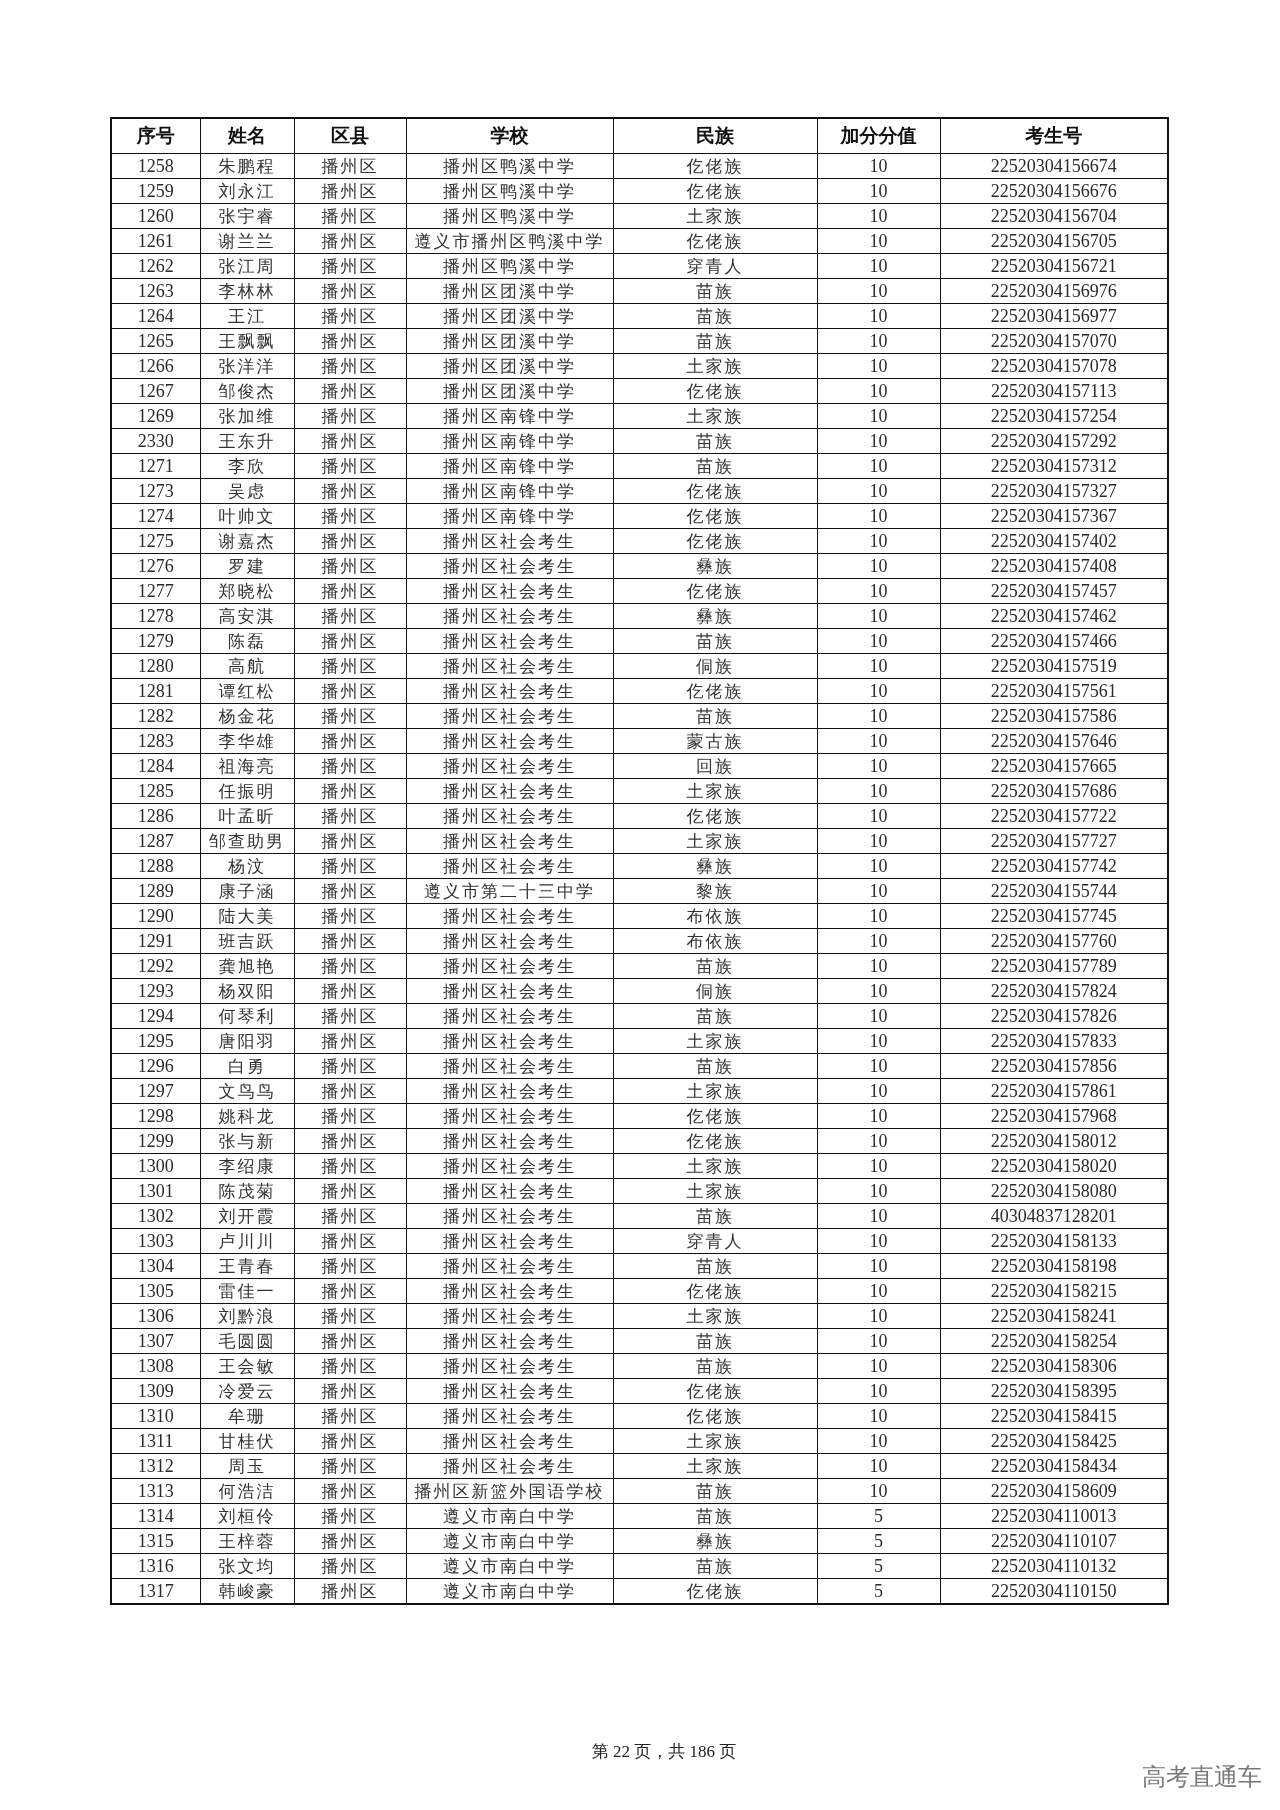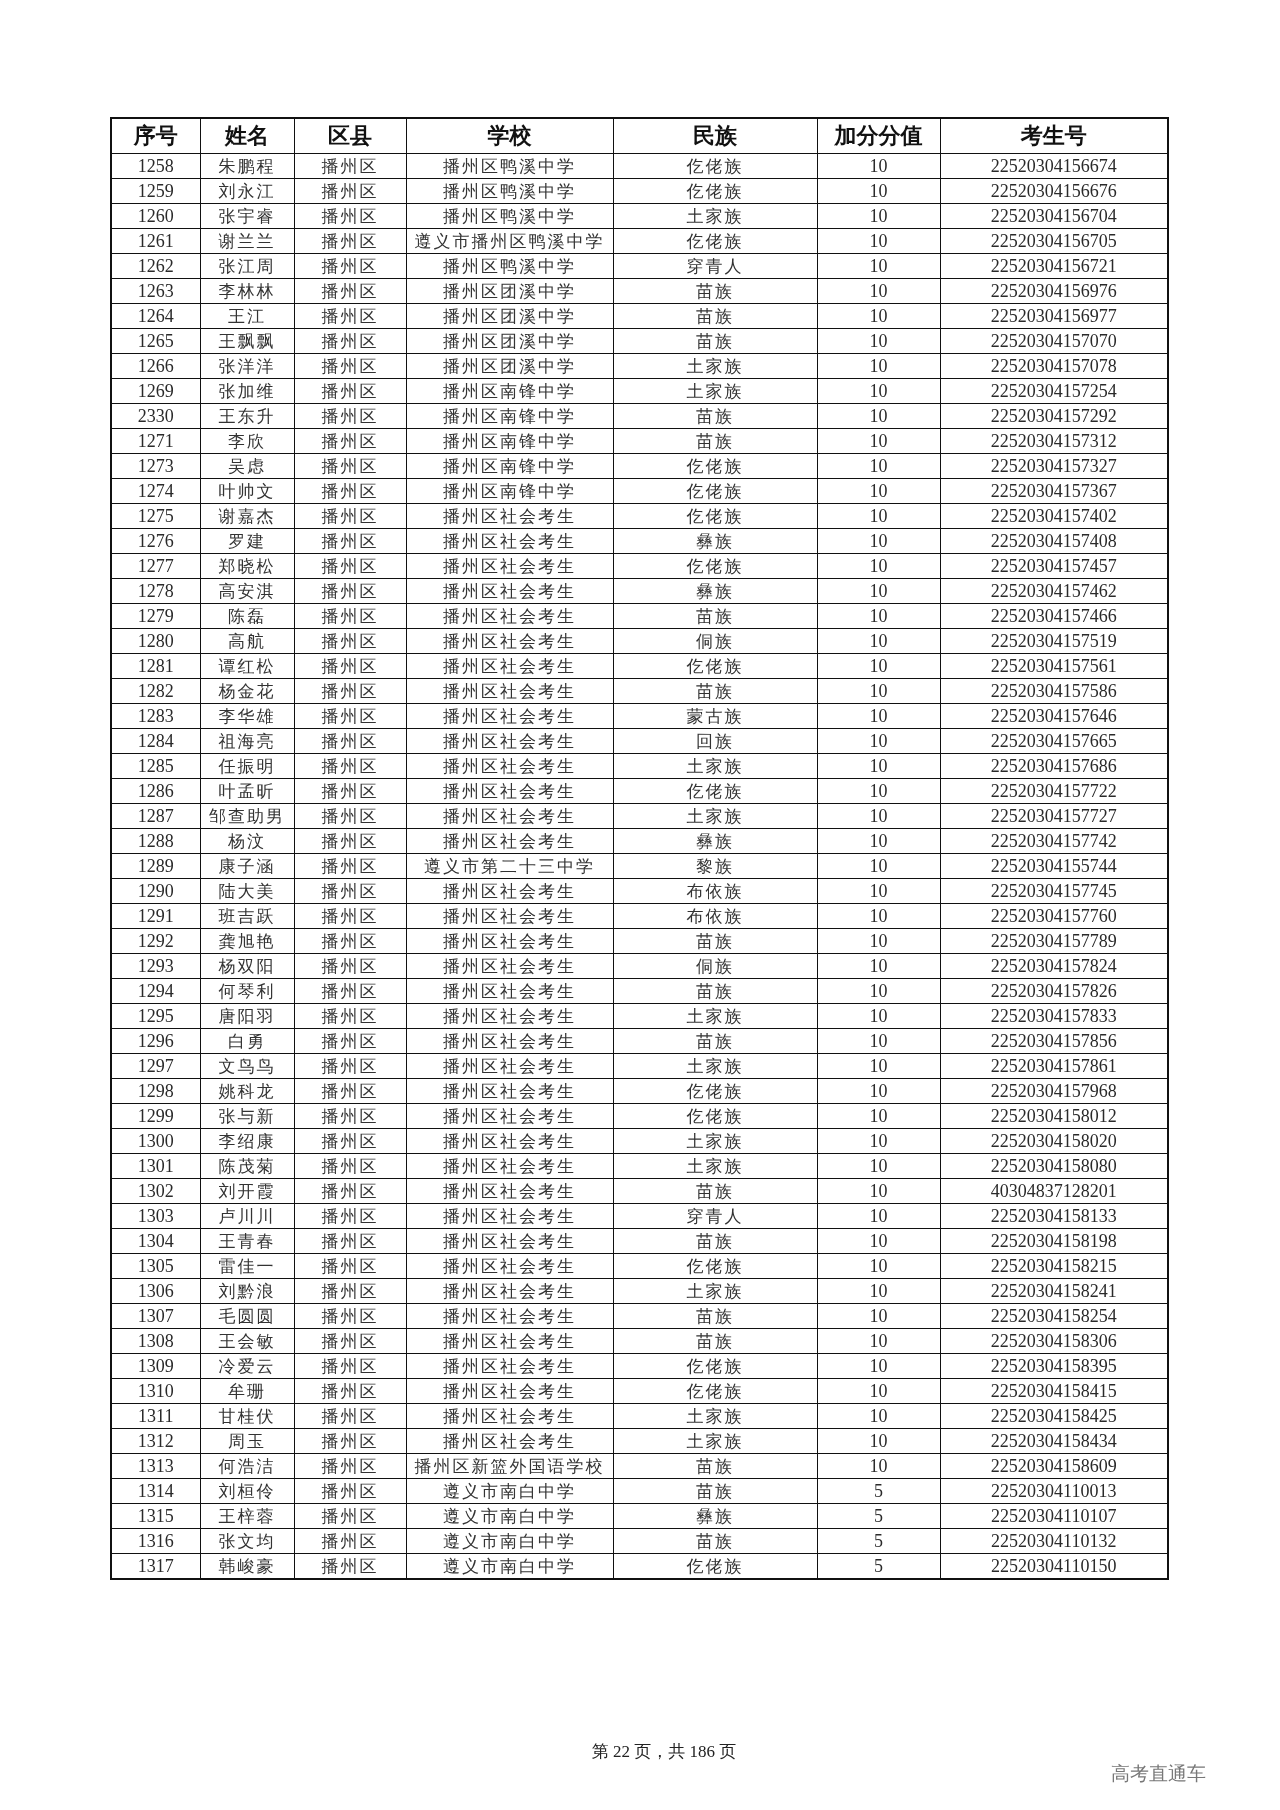--- a/index.html
+++ b/index.html
@@ -9,32 +9,32 @@
     position:absolute; left:110px; top:117px; width:1057px;
     border-collapse:collapse; table-layout:fixed;
     border:2px solid #111;
   }
   #roster th, #roster td {
     border:1.5px solid #111; padding:0; text-align:center;
     white-space:nowrap; overflow:hidden;
   }
   #roster th {
     height:34px; font-family:"DejaVu Sans", "Liberation Sans", sans-serif;
-    font-weight:bold; font-size:22px; color:#111;margin-top:40px;
+    font-weight:bold; font-size:19px; color:#111;margin-top:40px;
   }
   #roster td { height:24px; font-size:17px; line-height:24px; color:#2a2a2a; }
   #roster td.cjk { font-family:"DejaVu Sans", "Liberation Sans", sans-serif; font-size:17px; letter-spacing:2px; color:#333; }
   #roster td.num { font-family:"Liberation Serif", "DejaVu Serif", serif; font-size:18px; }
   .footer-page {
     position:absolute; left:0; width:1280px; top:1740px; text-align:center;
     font-family:"Liberation Serif", "DejaVu Serif", serif; font-size:17px; color:#222;padding-left:24px;
   }
   .watermark {
-    position:absolute; left:1111px; top:1761px;
-    font-family:"DejaVu Sans", "Liberation Sans", sans-serif; font-size:19px; color:#777;
+    position:absolute; left:1142px; top:1761px;
+    font-family:"DejaVu Sans", "Liberation Sans", sans-serif; font-size:24px; color:#777;
   }
 </style>
 </head>
 <body>
 
 <table id="roster">
   <colgroup>
     <col style="width:89px">
       <col style="width:94px">
       <col style="width:112px">
@@ -130,20 +130,29 @@
       <tr>
         <td class="num">1266</td>
         <td class="cjk">张洋洋</td>
         <td class="cjk">播州区</td>
         <td class="cjk">播州区团溪中学</td>
         <td class="cjk">土家族</td>
         <td class="num">10</td>
         <td class="num">22520304157078</td>
       </tr>
       <tr>
+        <td class="num">1267</td>
+        <td class="cjk">邹俊杰</td>
+        <td class="cjk">播州区</td>
+        <td class="cjk">播州区团溪中学</td>
+        <td class="cjk">仡佬族</td>
+        <td class="num">10</td>
+        <td class="num">22520304157113</td>
+      </tr>
+      <tr>
         <td class="num">1269</td>
         <td class="cjk">张加维</td>
         <td class="cjk">播州区</td>
         <td class="cjk">播州区南锋中学</td>
         <td class="cjk">土家族</td>
         <td class="num">10</td>
         <td class="num">22520304157254</td>
       </tr>
       <tr>
         <td class="num">2330</td>

